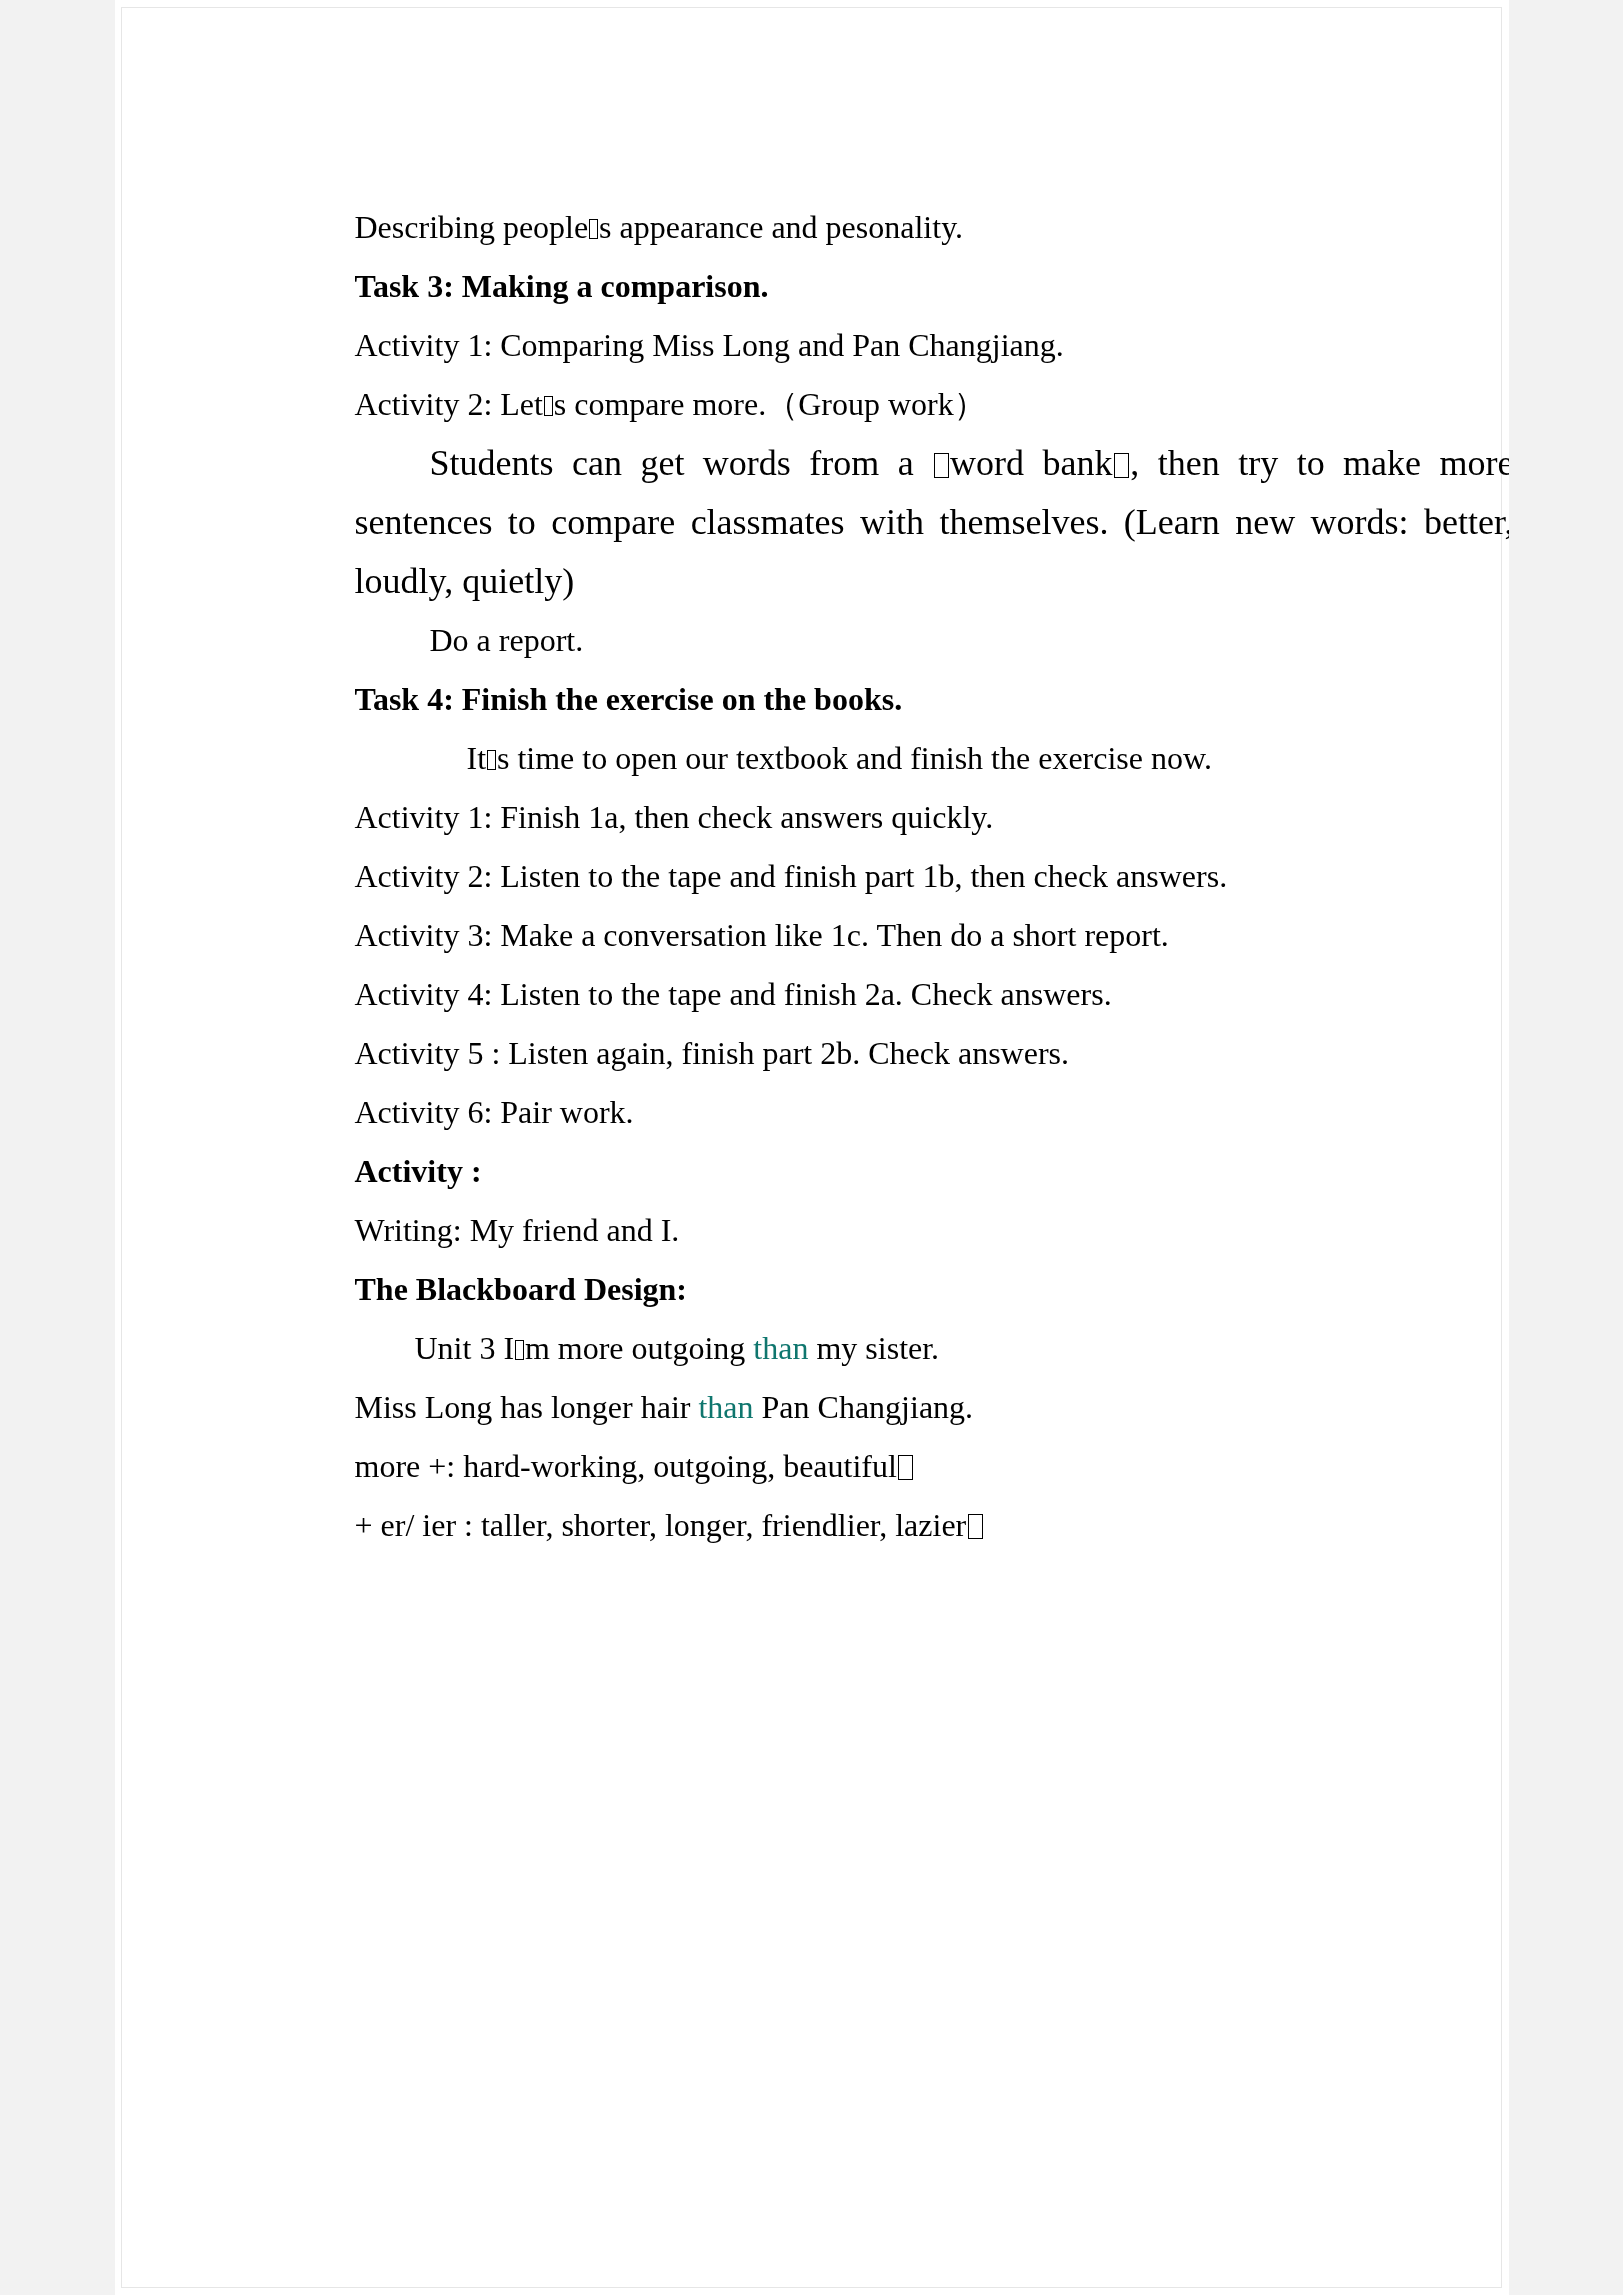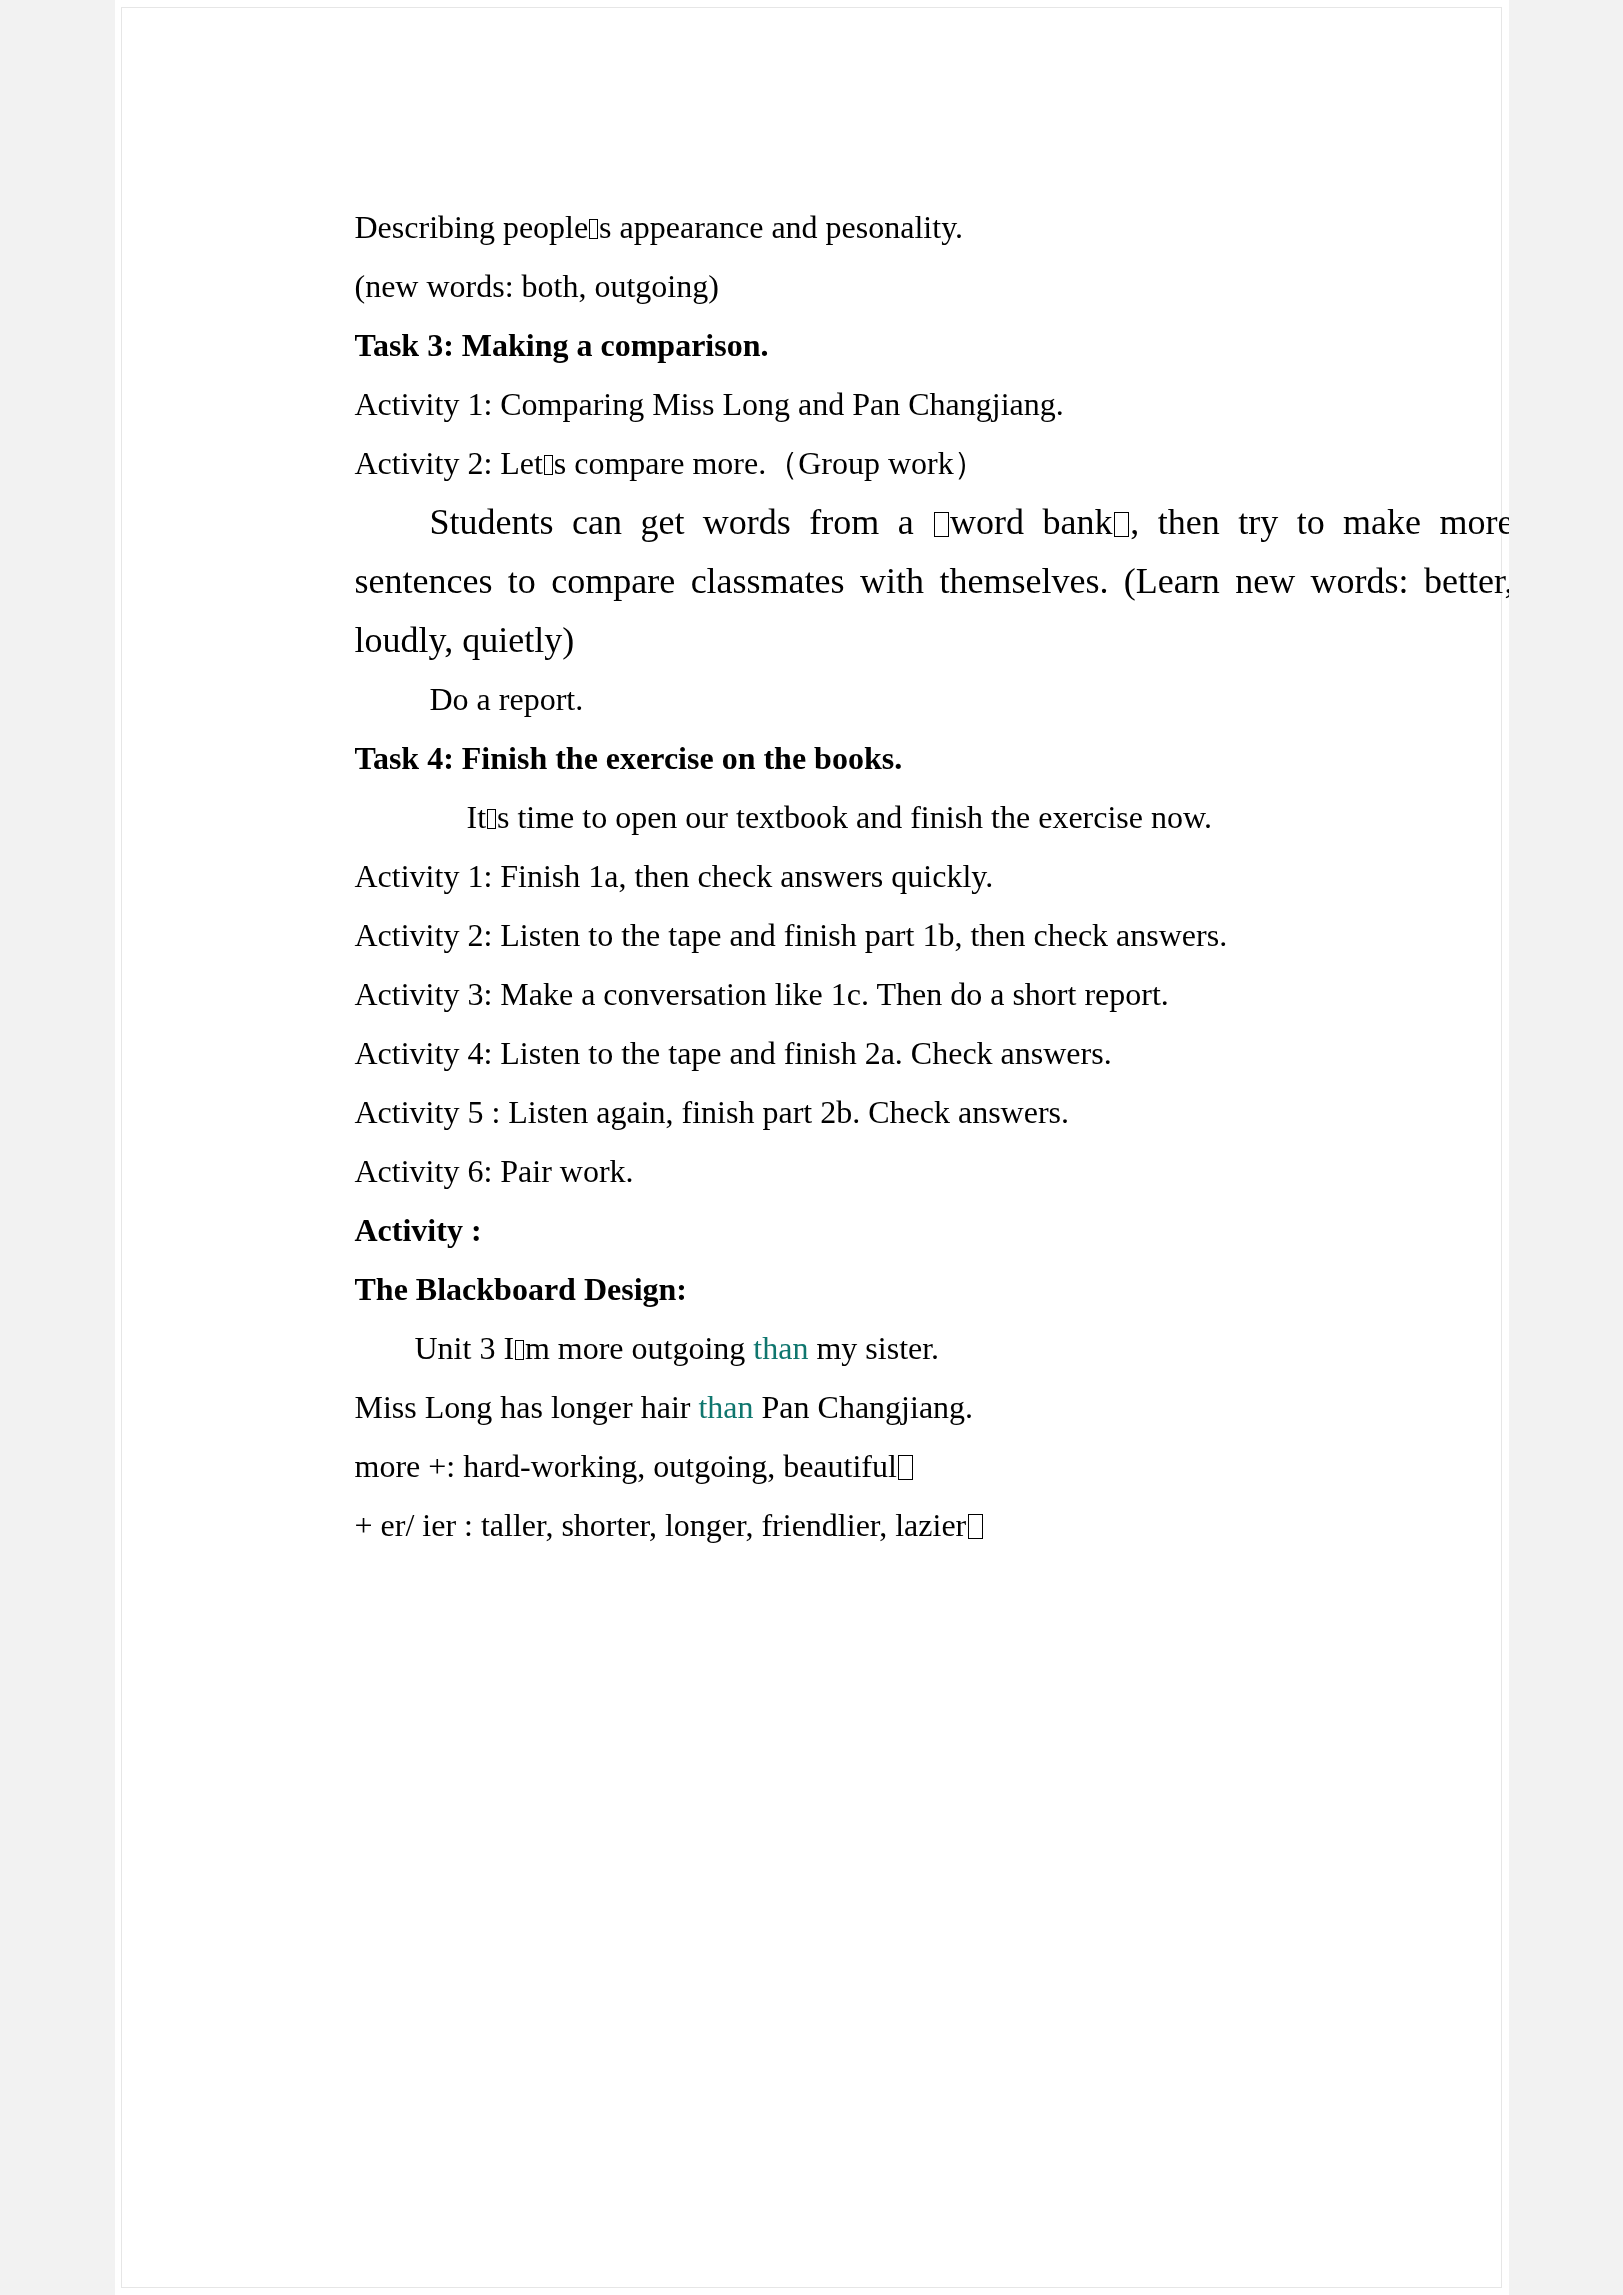--- a/index.html
+++ b/index.html
@@ -85,21 +85,20 @@
 </head>
 <body>
 
 <div class="page">
   <div class="page-border"></div>
 
   <div class="content">
 
     <div class="line"><span>Describing people</span><span class="box-sm"></span><span>s appearance and pesonality.</span></div>
 
-    <div class="line">(new words: both, outgoing)</div>
 
     <div class="line bold">Task 3: Making a comparison.</div>
 
     <div class="line">Activity 1: Comparing Miss Long and Pan Changjiang.</div>
 
     <div class="line"><span>Activity 2: Let</span><span class="box-sm"></span><span>s compare more.（Group work）</span></div>
 
     <div class="para"><span>Students can get words from a</span> <span class="box"></span><span>word bank</span><span class="box"></span><span>, then try to make more sentences to compare classmates with themselves. (Learn new words: better, loudly, quietly)</span></div>
 
     <div class="line indent">Do a report.</div>
@@ -109,20 +108,21 @@
     <div class="line indent-lg"><span>It</span><span class="box-sm"></span><span>s time to open our textbook and finish the exercise now.</span></div>
 
     <div class="line">Activity 1: Finish 1a, then check answers quickly.</div>
     <div class="line">Activity 2: Listen to the tape and finish part 1b, then check answers.</div>
     <div class="line">Activity 3: Make a conversation like 1c. Then do a short report.</div>
     <div class="line">Activity 4: Listen to the tape and finish 2a. Check answers.</div>
     <div class="line">Activity 5 : Listen again, finish part 2b. Check answers.</div>
     <div class="line">Activity 6: Pair work.</div>
 
     <div class="line bold">Activity :</div>
+    <div class="line">Writing: My friend and I.</div>
 
     <div class="line bold">The Blackboard Design:</div>
 
     <div class="line" style="text-indent:60px;"><span>Unit 3 I</span><span class="box-sm"></span><span>m </span><span class="u">more outgoing</span> <span class="red">than</span> <span>my sister.</span></div>
 
     <div class="line"><span>Miss Long has </span><span class="u">longer </span><span>hair </span><span class="red">than</span><span> Pan Changjiang.</span></div>
 
     <div class="line"><span>more +: hard-working, outgoing, beautiful</span><span class="box"></span></div>
 
     <div class="line"><span>+ er/ ier : taller, shorter, longer, friendlier, lazier</span><span class="box"></span></div>

